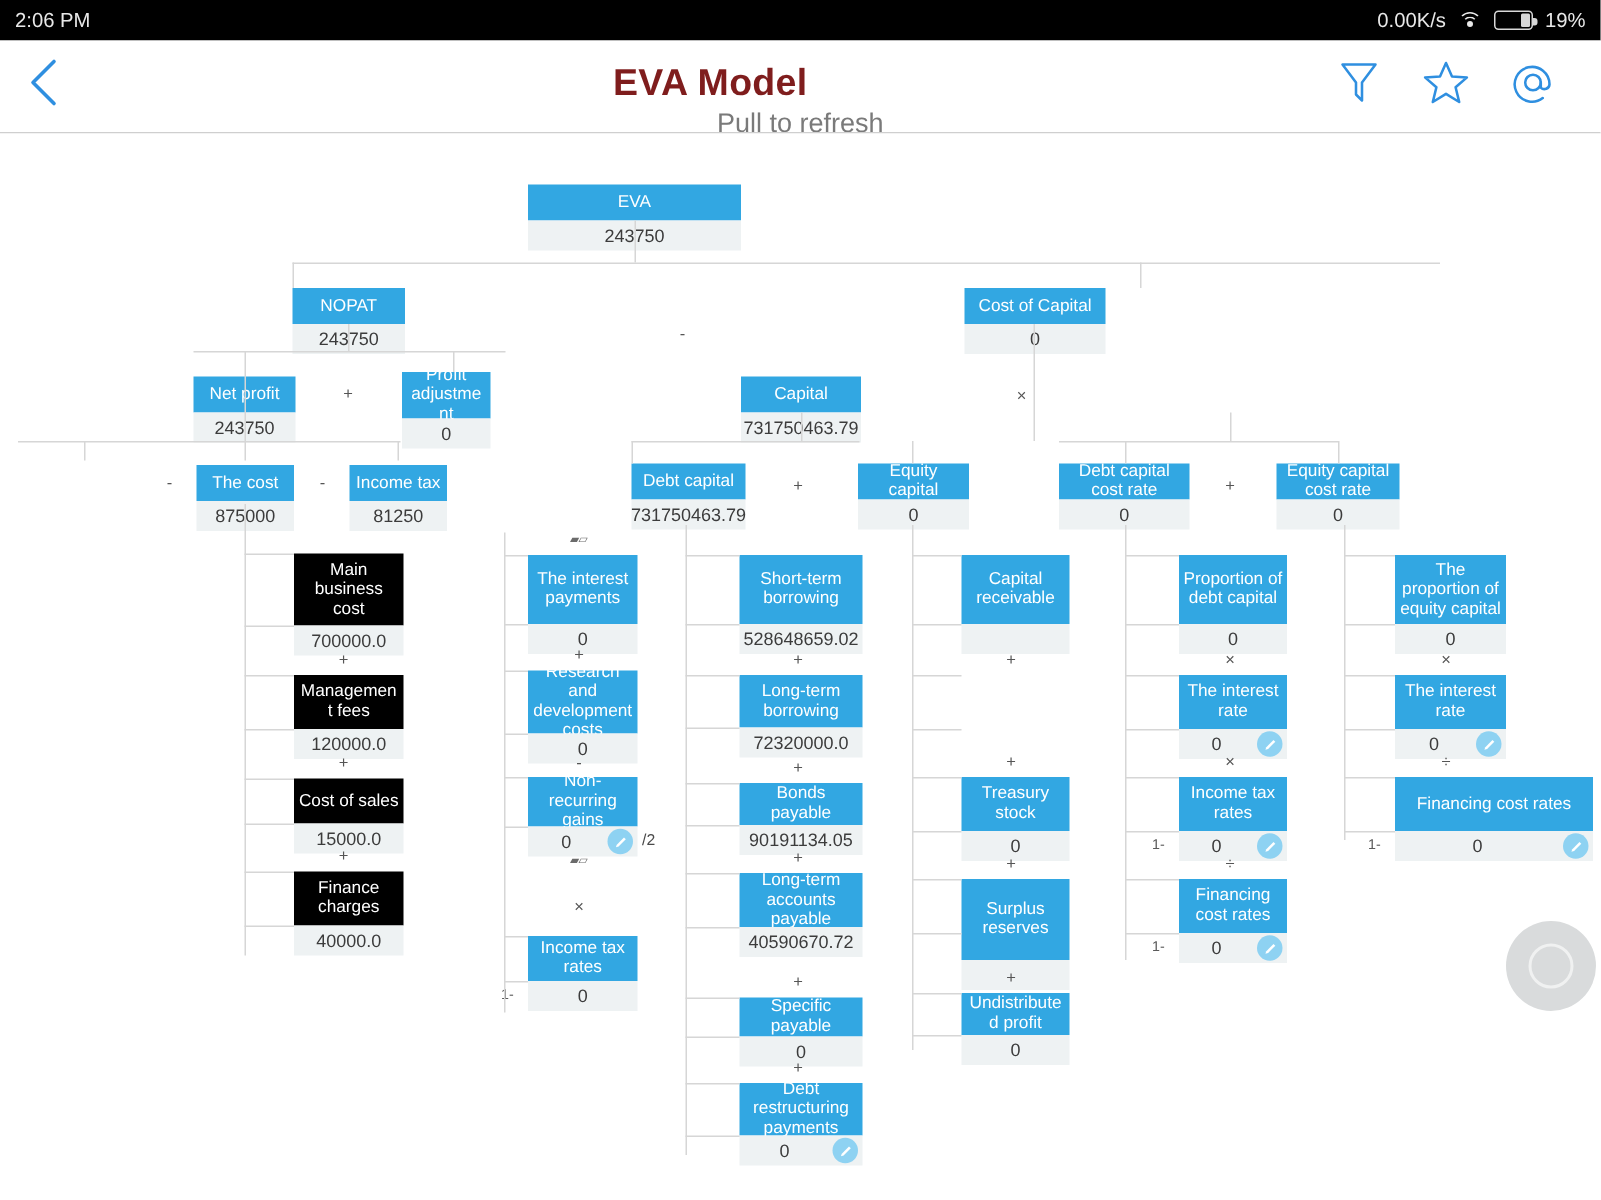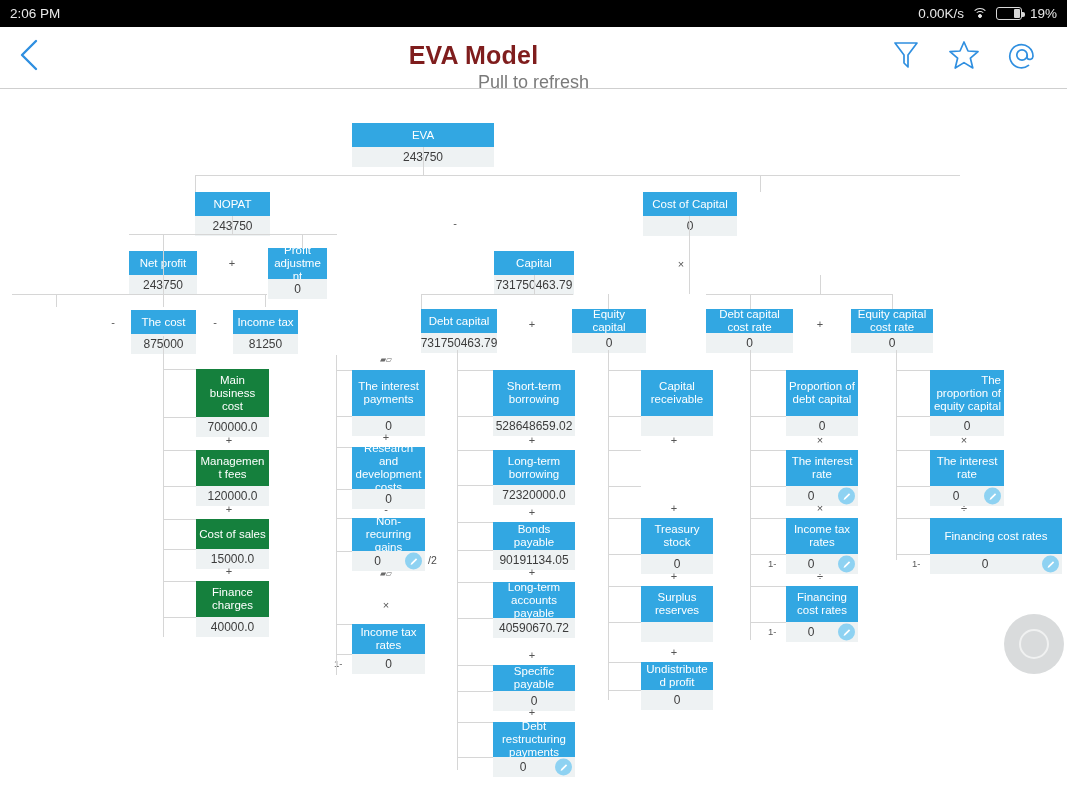--- a/index.html
+++ b/index.html
@@ -71,21 +71,21 @@
   .lnv{ width:1px; }
 
   
   .node{ position:absolute; }
   .node .hd{
     color:#fff; font-size:11.5px; line-height:13px;
     display:flex; align-items:center; justify-content:center;
     text-align:center; padding:2px 3px; word-break:break-word;
   }
   .node .hd.blue{ background:#32a7e2; }
-  .node .hd.green{ background:#15803d; }
+  .node .hd.green{ background:#000000; }
   .node .vl{
     background:#eef2f3; height:20px;
     display:flex; align-items:center; justify-content:center;
     font-size:12px; color:#3c3c3c; position:relative;
   }
   .node .vl.withedit{ padding-right:22px; }
   .editdot{
     position:absolute; right:3px; top:50%; transform:translateY(-50%);
     width:17px;height:17px;border-radius:50%;background:#8ed2f2;
     display:flex;align-items:center;justify-content:center;
@@ -278,21 +278,21 @@
     </div>
     <div class="node" style="left: 641px; top: 281px; width: 72px;">
       <div class="hd blue" style="height: 46px;">Capital receivable</div>
       <div class="vl"></div>
     </div>
     <div class="node" style="left: 641px; top: 429px; width: 72px;">
       <div class="hd blue" style="height: 36px;">Treasury stock</div>
       <div class="vl">0</div>
     </div>
     <div class="node" style="left: 641px; top: 497px; width: 72px;">
-      <div class="hd blue" style="height: 36px;">Surplus reserves</div>
+      <div class="hd blue" style="height: 54px;">Surplus reserves</div>
       <div class="vl"></div>
     </div>
     <div class="node" style="left: 641px; top: 573px; width: 72px;">
       <div class="hd blue" style="height: 28px;">Undistributed profit</div>
       <div class="vl">0</div>
     </div>
     <div class="node" style="left: 706px; top: 220px; width: 87px;">
       <div class="hd blue" style="height: 24px;">Debt capital cost rate</div>
       <div class="vl">0</div>
     </div>
@@ -324,21 +324,21 @@
     <div class="node" style="left: 786px; top: 497px; width: 72px;">
       <div class="hd blue" style="height: 36px;">Financing cost rates</div>
       <div class="vl withedit">0<span class="editdot">
           <svg width="10" height="10" viewBox="0 0 10 10">
             <path d="M1.6 8.4 L2.2 6.6 L7.0 1.8 L8.2 3.0 L3.4 7.8 Z" fill="#fff"></path>
           </svg>
         </span></div>
     </div>
     <div class="prefix" style="left: 768px; top: 537px;">1-</div>
     <div class="node" style="left: 930px; top: 281px; width: 74px;">
-      <div class="hd blue" style="height: 46px; text-align: right;">The proportion of equity capital</div>
+      <div class="hd blue" style="height: 46px;">The proportion of equity capital</div>
       <div class="vl">0</div>
     </div>
     <div class="node" style="left: 930px; top: 361px; width: 74px;">
       <div class="hd blue" style="height: 36px;">The interest rate</div>
       <div class="vl withedit">0<span class="editdot">
           <svg width="10" height="10" viewBox="0 0 10 10">
             <path d="M1.6 8.4 L2.2 6.6 L7.0 1.8 L8.2 3.0 L3.4 7.8 Z" fill="#fff"></path>
           </svg>
         </span></div>
     </div>

